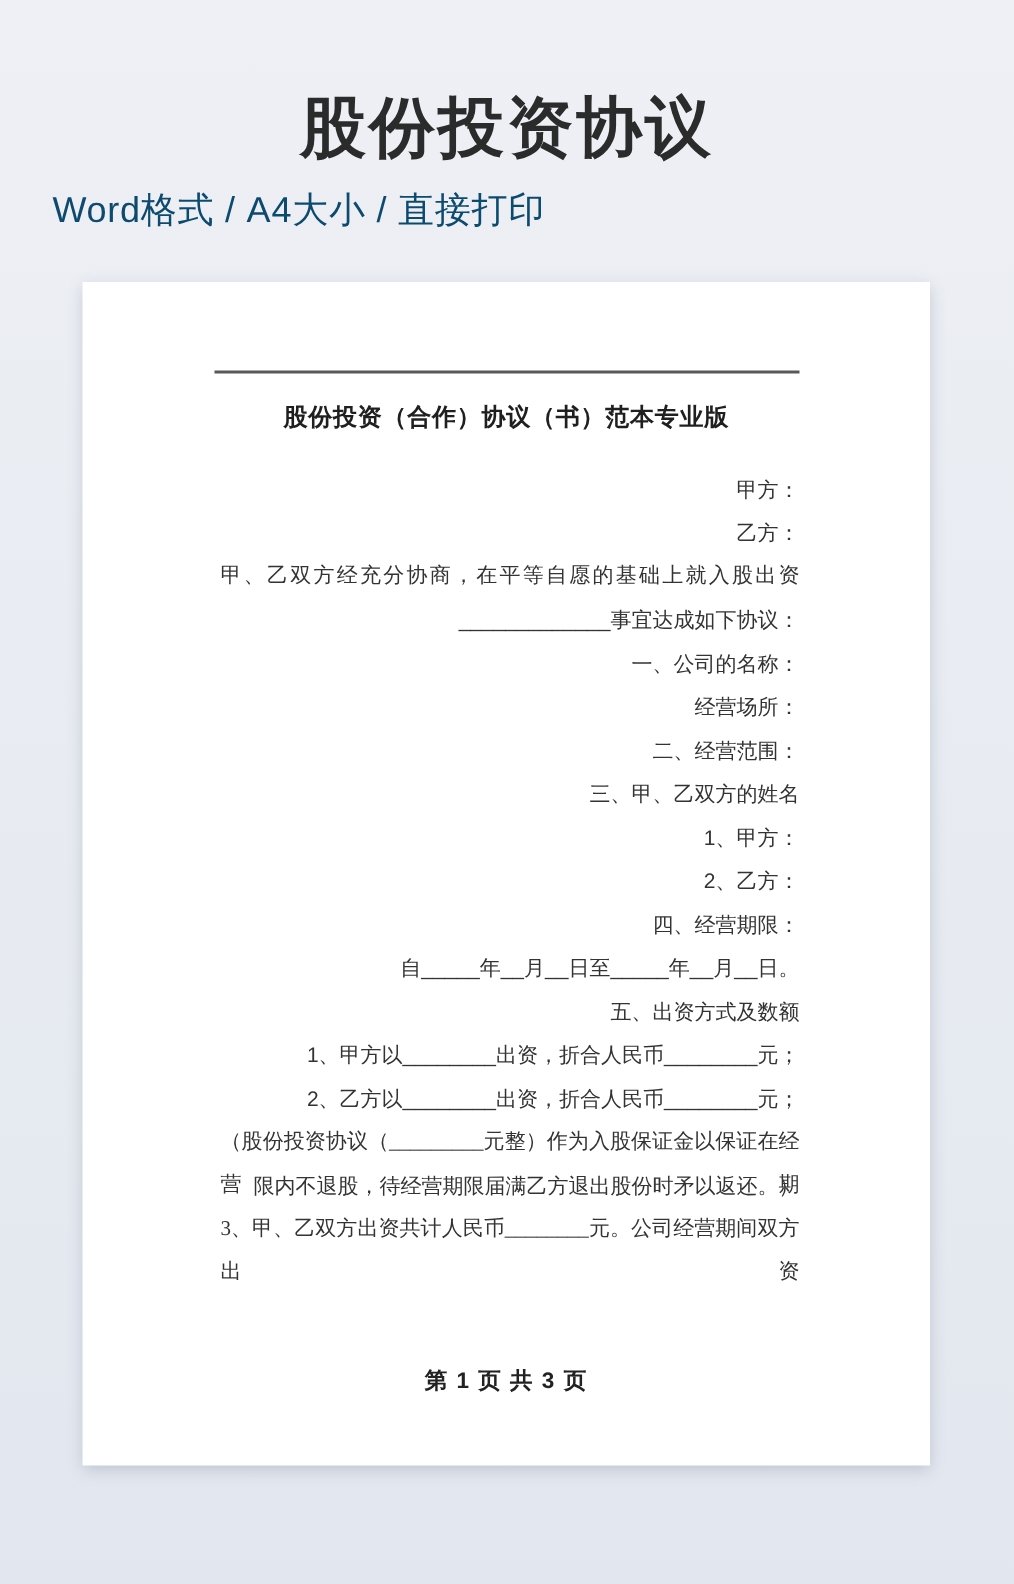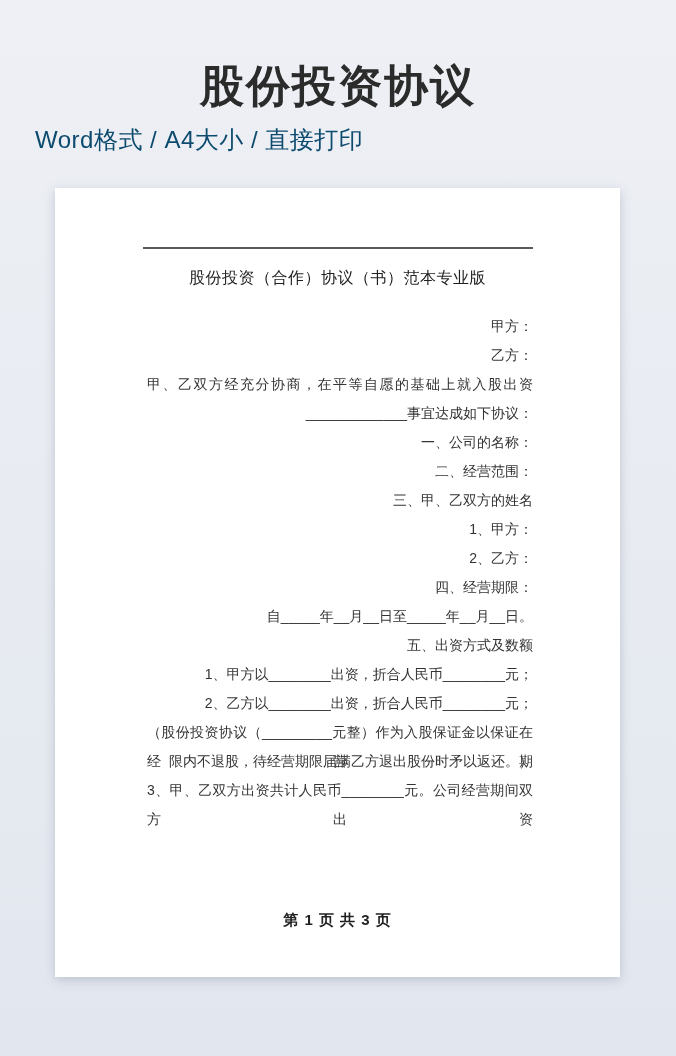--- a/index.html
+++ b/index.html
@@ -54,21 +54,21 @@
     height: 2px;
     background: #58595b;
   }
   .doc-title {
     position: absolute;
     top: 80px;
     left: 0;
     width: 100%;
     text-align: center;
     font-size: 16px;
-    font-weight: normal;
+    font-weight: bold;
     color: #1f1f1f;
     letter-spacing: 0.5px;
   }
   .doc-body {
     position: absolute;
     top: 124px;
     left: 92px;
     width: 386px;
   }
   .line {
@@ -76,20 +76,21 @@
     line-height: 29px;
     font-size: 14px;
     color: #333333;
     white-space: nowrap;
     text-align: right;
   }
   .line.justify {
     white-space: normal;
     text-align: justify;
     text-align-last: justify;
+    font-family: Liberation Serif, serif;
   }
   .doc-footer {
     position: absolute;
     top: 723px;
     left: 0;
     width: 100%;
     text-align: center;
     font-size: 15px;
     font-weight: bold;
     color: #222222;
@@ -107,20 +108,21 @@
   <div class="rule"></div>
 
   <div class="doc-title">股份投资（合作）协议（书）范本专业版</div>
 
   <div class="doc-body">
       <div class="line">甲方：</div>
       <div class="line">乙方：</div>
       <div class="line justify">甲、乙双方经充分协商，在平等自愿的基础上就入股出资</div>
       <div class="line">_____________事宜达成如下协议：</div>
       <div class="line">一、公司的名称：</div>
+      <div class="line">经营场所：</div>
       <div class="line">二、经营范围：</div>
       <div class="line">三、甲、乙双方的姓名</div>
       <div class="line">1、甲方：</div>
       <div class="line">2、乙方：</div>
       <div class="line">四、经营期限：</div>
       <div class="line">自_____年__月__日至_____年__月__日。</div>
       <div class="line">五、出资方式及数额</div>
       <div class="line">1、甲方以________出资，折合人民币________元；</div>
       <div class="line">2、乙方以________出资，折合人民币________元；</div>
       <div class="line justify">（股份投资协议（_________元整）作为入股保证金以保证在经营期</div>

